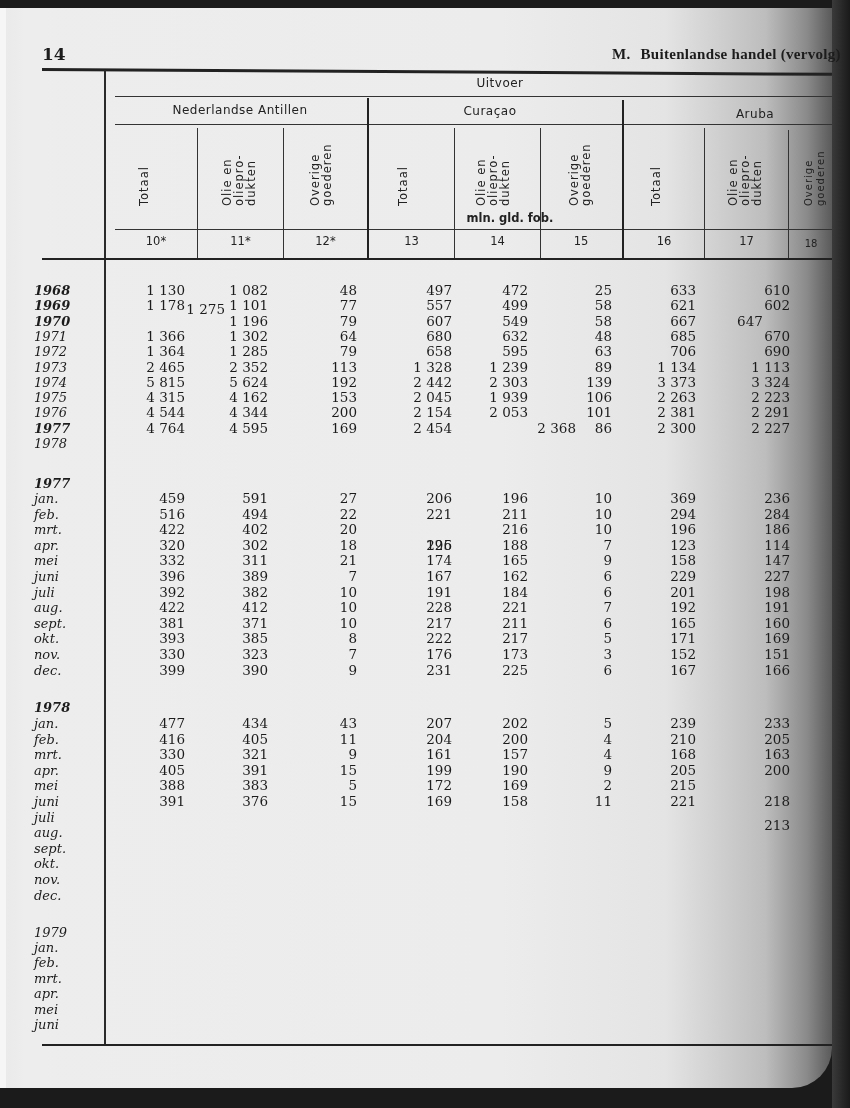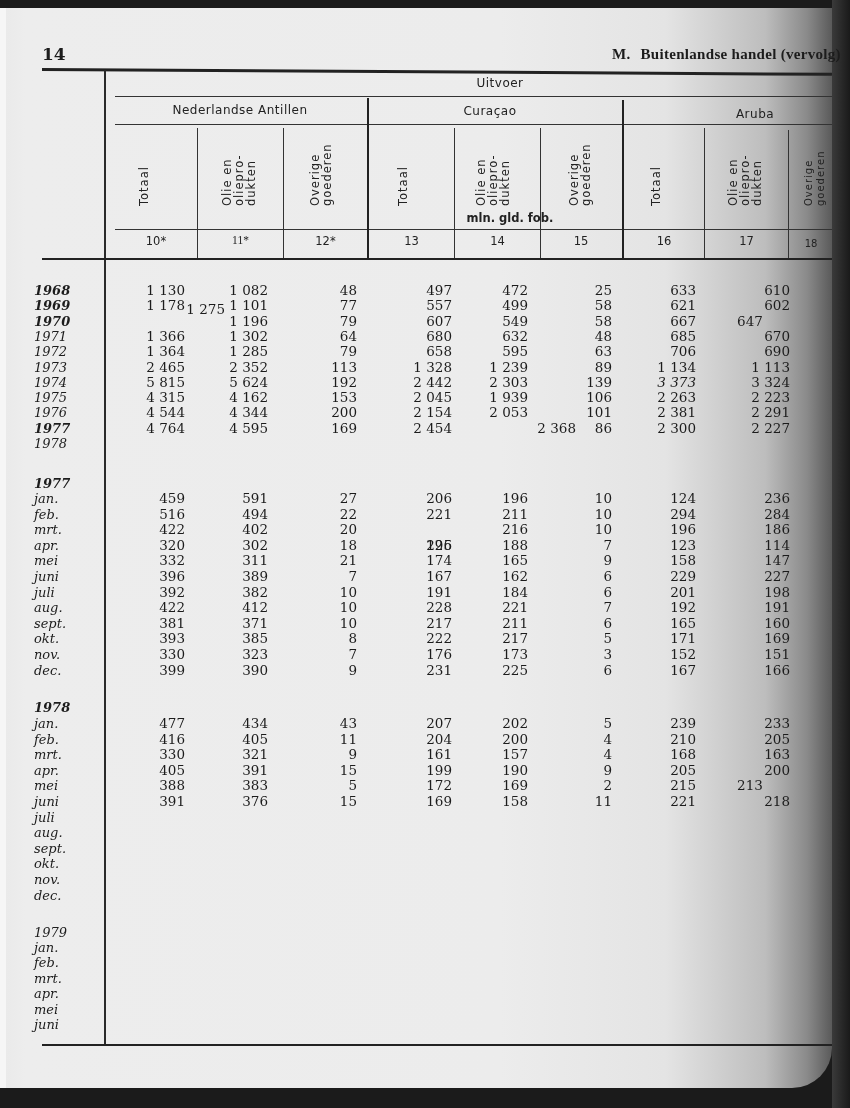--- a/index.html
+++ b/index.html
@@ -115,21 +115,21 @@
 <div class="vert" style="left:628px;top:158px;width:70px;height:26px;">Totaal</div>
 <div class="vert" style="left:711px;top:152px;width:70px;height:38px;">Olie en
 oliepro-
 dukten</div>
 <div class="vert" style="left:779px;top:160px;width:70px;height:22px;font-size:10px;">Overige
 goederen</div>
 
 <div class="hdr unit" style="left:440px;top:211px;width:140px;">mln. gld. fob.</div>
 
 <div class="colnum" style="left:116px;width:80px;">10*</div>
-<div class="colnum" style="left:198px;width:85px;font-family:Liberation Serif, serif;">11*</div>
+<div class="colnum" style="left:198px;width:85px;">11*</div>
 <div class="colnum" style="left:284px;width:83px;">12*</div>
 <div class="colnum" style="left:369px;width:85px;">13</div>
 <div class="colnum" style="left:455px;width:85px;">14</div>
 <div class="colnum" style="left:541px;width:80px;">15</div>
 <div class="colnum" style="left:624px;width:80px;">16</div>
 <div class="colnum" style="left:705px;width:83px;">17</div>
 <div class="colnum" style="left:796px;width:30px;top:238px;font-size:10px;">18</div>
 
 <div id="body-rows">
     <div class="rowlabel bold" style="top: 283px;">1968</div>
@@ -186,21 +186,21 @@
     <div class="cell" style="top: 360px; left: 532px; width: 80px;">89</div>
     <div class="cell" style="top: 360px; left: 616px; width: 80px;">1 134</div>
     <div class="cell" style="top: 360px; left: 710px; width: 80px;">1 113</div>
     <div class="rowlabel" style="top: 375px;">1974</div>
     <div class="cell" style="top: 375px; left: 105px; width: 80px;">5 815</div>
     <div class="cell" style="top: 375px; left: 188px; width: 80px;">5 624</div>
     <div class="cell" style="top: 375px; left: 277px; width: 80px;">192</div>
     <div class="cell" style="top: 375px; left: 372px; width: 80px;">2 442</div>
     <div class="cell" style="top: 375px; left: 448px; width: 80px;">2 303</div>
     <div class="cell" style="top: 375px; left: 532px; width: 80px;">139</div>
-    <div class="cell" style="top: 375px; left: 616px; width: 80px; font-style: italic;">3 373</div>
+    <div class="cell" style="top: 375px; left: 616px; width: 80px;">3 373</div>
     <div class="cell" style="top: 375px; left: 710px; width: 80px;">3 324</div>
     <div class="rowlabel" style="top: 390px;">1975</div>
     <div class="cell" style="top: 390px; left: 105px; width: 80px;">4 315</div>
     <div class="cell" style="top: 390px; left: 188px; width: 80px;">4 162</div>
     <div class="cell" style="top: 390px; left: 277px; width: 80px;">153</div>
     <div class="cell" style="top: 390px; left: 372px; width: 80px;">2 045</div>
     <div class="cell" style="top: 390px; left: 448px; width: 80px;">1 939</div>
     <div class="cell" style="top: 390px; left: 532px; width: 80px;">106</div>
     <div class="cell" style="top: 390px; left: 616px; width: 80px;">2 263</div>
     <div class="cell" style="top: 390px; left: 710px; width: 80px;">2 223</div>
@@ -232,21 +232,21 @@
     <div class="cell" style="top: 436px; left: 616px; width: 80px;"></div>
     <div class="cell" style="top: 436px; left: 710px; width: 80px;"></div>
     <div class="rowlabel bold" style="top: 476px;">1977</div>
     <div class="rowlabel" style="top: 491px;">jan.</div>
     <div class="cell" style="top: 491px; left: 105px; width: 80px;">459</div>
     <div class="cell" style="top: 491px; left: 188px; width: 80px;">591</div>
     <div class="cell" style="top: 491px; left: 277px; width: 80px;">27</div>
     <div class="cell" style="top: 491px; left: 372px; width: 80px;">206</div>
     <div class="cell" style="top: 491px; left: 448px; width: 80px;">196</div>
     <div class="cell" style="top: 491px; left: 532px; width: 80px;">10</div>
-    <div class="cell" style="top: 491px; left: 616px; width: 80px;">124</div>
+    <div class="cell" style="top: 491px; left: 616px; width: 80px;">369</div>
     <div class="cell" style="top: 491px; left: 710px; width: 80px;">236</div>
     <div class="rowlabel" style="top: 507px;">feb.</div>
     <div class="cell" style="top: 507px; left: 105px; width: 80px;">516</div>
     <div class="cell" style="top: 507px; left: 188px; width: 80px;">494</div>
     <div class="cell" style="top: 507px; left: 277px; width: 80px;">22</div>
     <div class="cell" style="top: 507px; left: 372px; width: 80px;">221</div>
     <div class="cell" style="top: 507px; left: 448px; width: 80px;">211</div>
     <div class="cell" style="top: 507px; left: 532px; width: 80px;">10</div>
     <div class="cell" style="top: 507px; left: 616px; width: 80px;">294</div>
     <div class="cell" style="top: 507px; left: 710px; width: 80px;">284</div>
@@ -378,21 +378,21 @@
     <div class="cell" style="top: 763px; left: 616px; width: 80px;">205</div>
     <div class="cell" style="top: 763px; left: 710px; width: 80px;">200</div>
     <div class="rowlabel" style="top: 778px;">mei</div>
     <div class="cell" style="top: 778px; left: 105px; width: 80px;">388</div>
     <div class="cell" style="top: 778px; left: 188px; width: 80px;">383</div>
     <div class="cell" style="top: 778px; left: 277px; width: 80px;">5</div>
     <div class="cell" style="top: 778px; left: 372px; width: 80px;">172</div>
     <div class="cell" style="top: 778px; left: 448px; width: 80px;">169</div>
     <div class="cell" style="top: 778px; left: 532px; width: 80px;">2</div>
     <div class="cell" style="top: 778px; left: 616px; width: 80px;">215</div>
-    <div class="cell" style="top: 778px; left: 710px; width: 80px; text-align: center;">213</div>
+    <div class="cell" style="top: 818px; left: 710px; width: 80px;">213</div>
     <div class="rowlabel" style="top: 794px;">juni</div>
     <div class="cell" style="top: 794px; left: 105px; width: 80px;">391</div>
     <div class="cell" style="top: 794px; left: 188px; width: 80px;">376</div>
     <div class="cell" style="top: 794px; left: 277px; width: 80px;">15</div>
     <div class="cell" style="top: 794px; left: 372px; width: 80px;">169</div>
     <div class="cell" style="top: 794px; left: 448px; width: 80px;">158</div>
     <div class="cell" style="top: 794px; left: 532px; width: 80px;">11</div>
     <div class="cell" style="top: 794px; left: 616px; width: 80px;">221</div>
     <div class="cell" style="top: 794px; left: 710px; width: 80px;">218</div>
     <div class="rowlabel" style="top: 810px;">juli</div>

